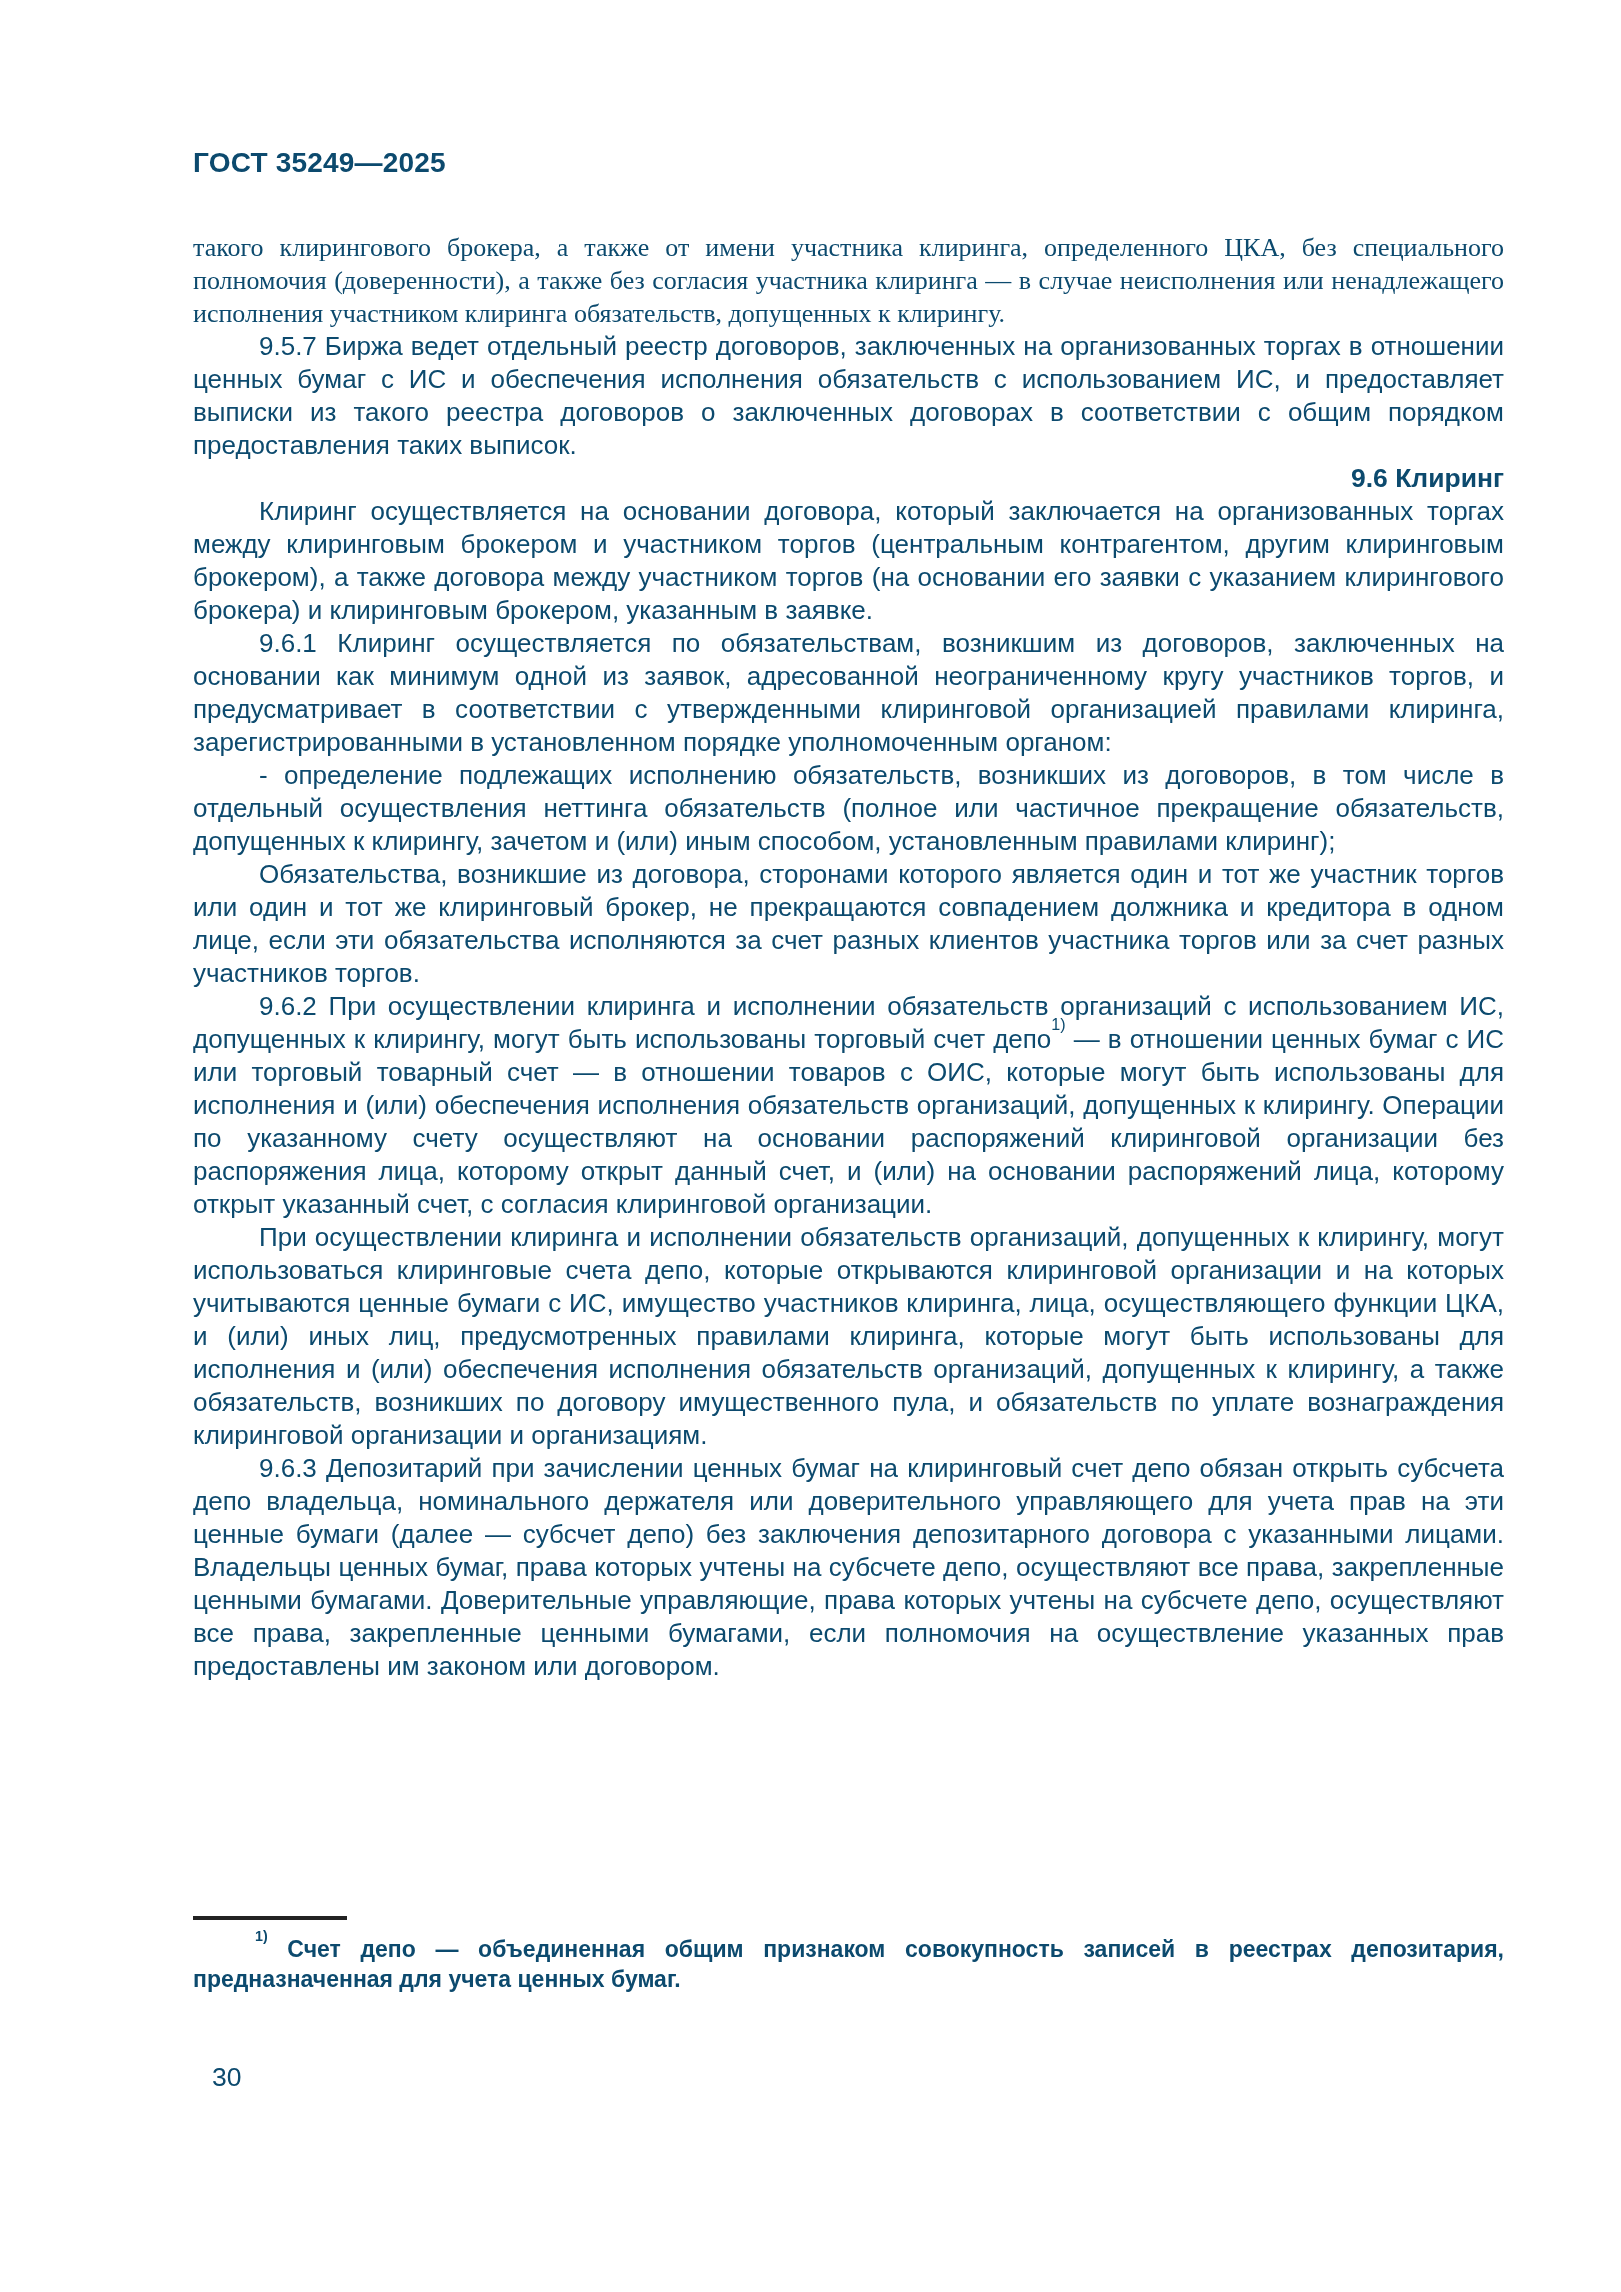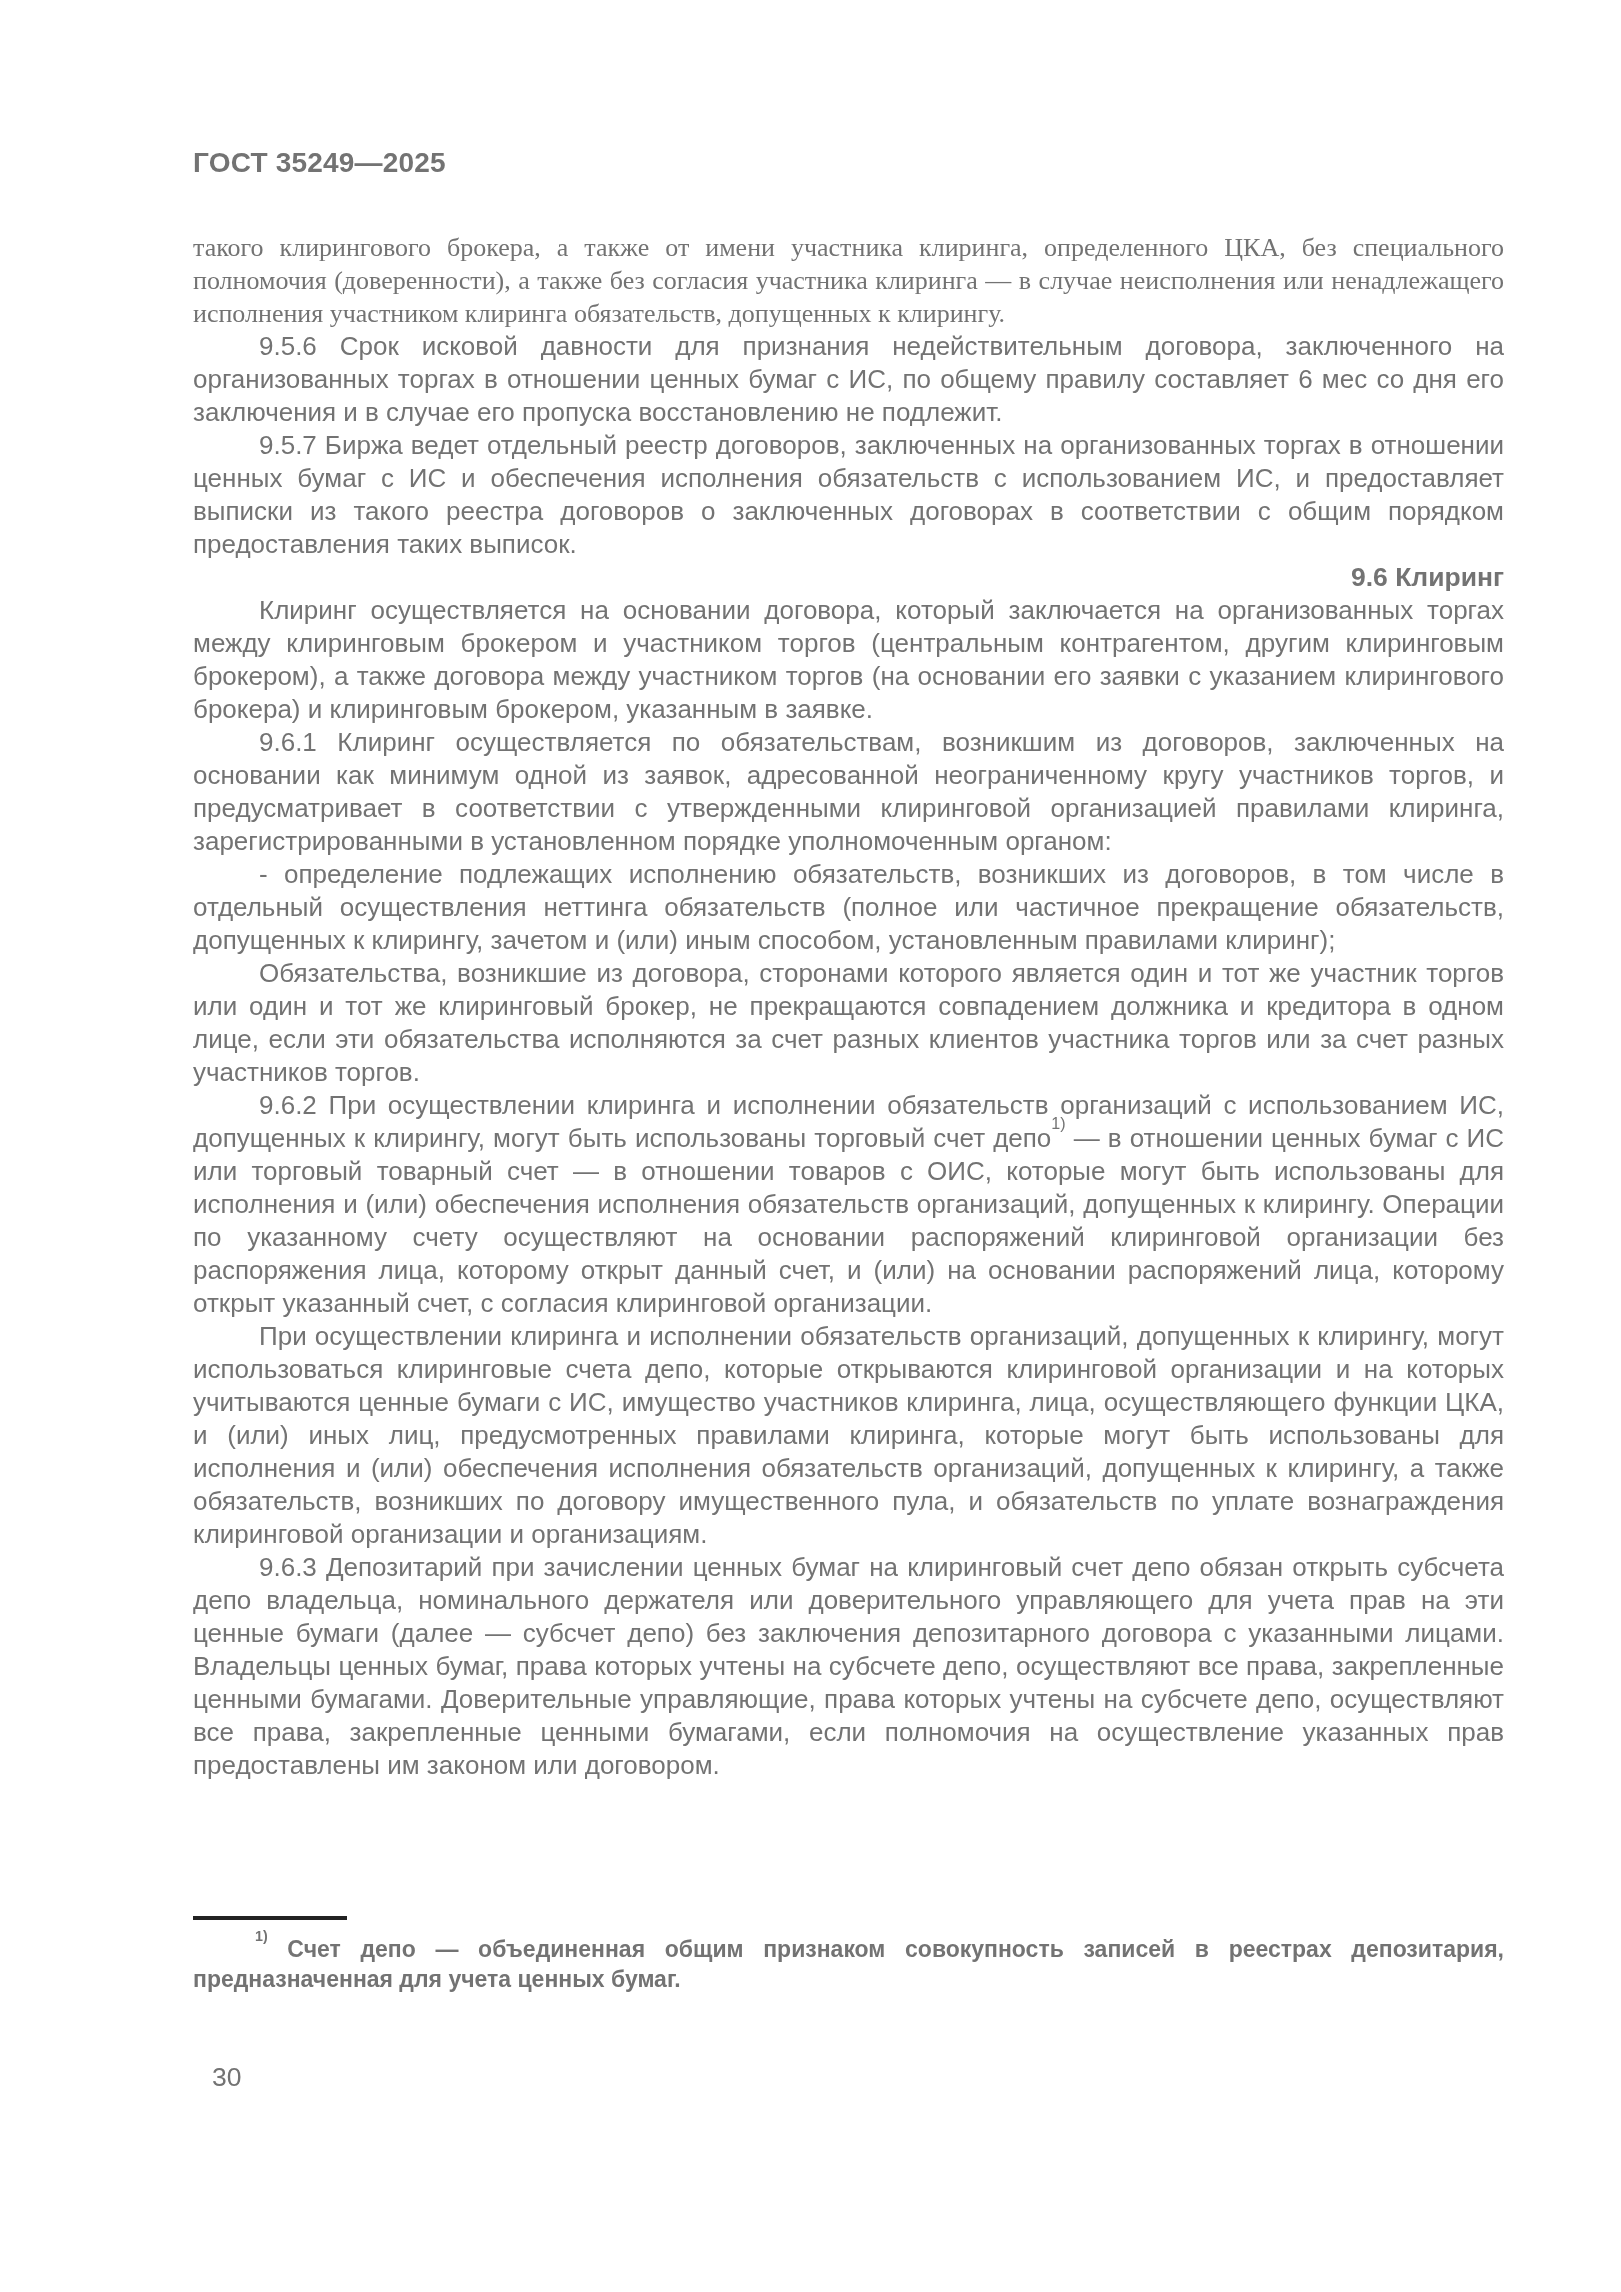--- a/index.html
+++ b/index.html
@@ -6,21 +6,21 @@
     margin: 0;
     padding: 0;
     background: #e8e8e8;
   }
   .page {
     position: relative;
     width: 1621px;
     height: 2293px;
     background: #ffffff;
     font-family: "Liberation Sans", "DejaVu Sans", sans-serif;
-    color: #737373;
+    color: #0c4a6e;
     overflow: hidden;
   }
   .running-header {
     position: absolute;
     left: 193px;
     top: 147px;
     font-size: 28px;
     font-weight: bold;
     letter-spacing: 0.2px;
     white-space: nowrap;
@@ -86,21 +86,20 @@
 </style>
 </head>
 <body>
 
 <div class="page">
 
   <div class="running-header">ГОСТ 35249—2025</div>
 
   <div class="body-text">
     <p class="no-indent">такого клирингового брокера, а также от имени участника клиринга, определенного ЦКА, без специального полномочия (доверенности), а также без согласия участника клиринга — в случае неисполнения или ненадлежащего исполнения участником клиринга обязательств, допущенных к клирингу.</p>
-    <p>9.5.6 Срок исковой давности для признания недействительным договора, заключенного на организованных торгах в отношении ценных бумаг с ИС, по общему правилу составляет 6 мес со дня его заключения и в случае его пропуска восстановлению не подлежит.</p>
     <p>9.5.7 Биржа ведет отдельный реестр договоров, заключенных на организованных торгах в отношении ценных бумаг с ИС и обеспечения исполнения обязательств с использованием ИС, и предоставляет выписки из такого реестра договоров о заключенных договорах в соответствии с общим порядком предоставления таких выписок.</p>
 
     <p class="section-heading">9.6 Клиринг</p>
 
     <p>Клиринг осуществляется на основании договора, который заключается на организованных торгах между клиринговым брокером и участником торгов (центральным контрагентом, другим клиринговым брокером), а также договора между участником торгов (на основании его заявки с указанием клирингового брокера) и клиринговым брокером, указанным в заявке.</p>
     <p>9.6.1 Клиринг осуществляется по обязательствам, возникшим из договоров, заключенных на основании как минимум одной из заявок, адресованной неограниченному кругу участников торгов, и предусматривает в соответствии с утвержденными клиринговой организацией правилами клиринга, зарегистрированными в установленном порядке уполномоченным органом:</p>
     <p>- определение подлежащих исполнению обязательств, возникших из договоров, в том числе в отдельный осуществления неттинга обязательств (полное или частичное прекращение обязательств, допущенных к клирингу, зачетом и (или) иным способом, установленным правилами клиринг);</p>
     <p>Обязательства, возникшие из договора, сторонами которого является один и тот же участник торгов или один и тот же клиринговый брокер, не прекращаются совпадением должника и кредитора в одном лице, если эти обязательства исполняются за счет разных клиентов участника торгов или за счет разных участников торгов.</p>
 
     <p><span>9.6.2 При осуществлении клиринга и исполнении обязательств организаций с использованием ИС, допущенных к клирингу, могут быть использованы торговый счет депо</span><sup class="fn-ref">1)</sup><span> — в отношении ценных бумаг с ИС или торговый товарный счет — в отношении товаров с ОИС, которые могут быть использованы для исполнения и (или) обеспечения исполнения обязательств организаций, допущенных к клирингу. Операции по указанному счету осуществляют на основании распоряжений клиринговой организации без распоряжения лица, которому открыт данный счет, и (или) на основании распоряжений лица, которому открыт указанный счет, с согласия клиринговой организации.</span></p>

